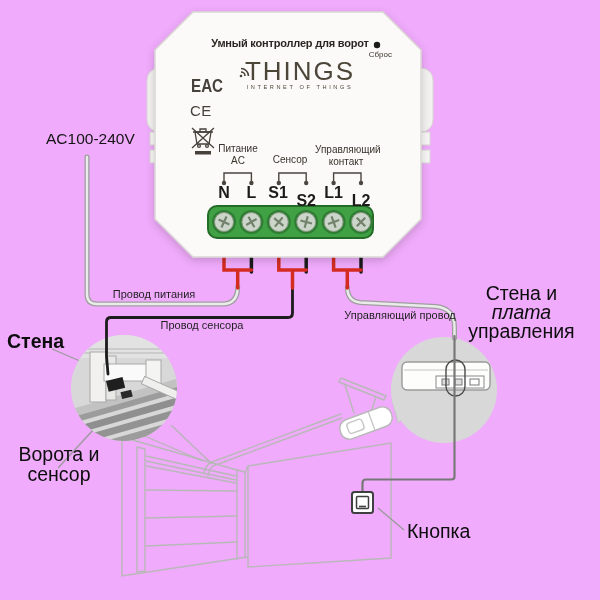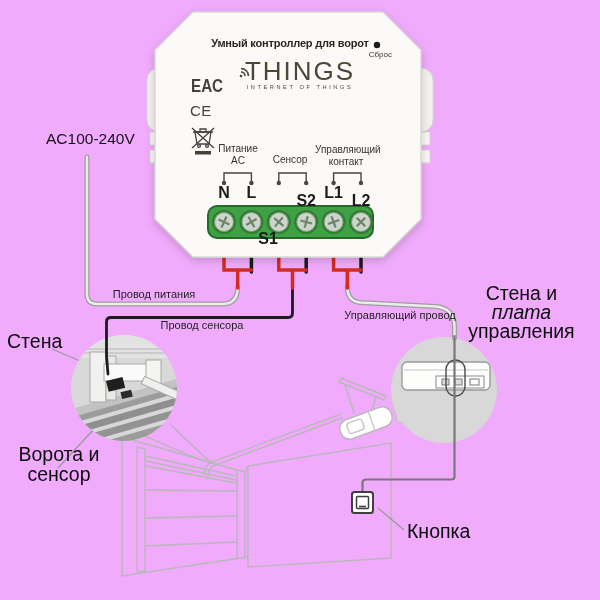--- a/index.html
+++ b/index.html
@@ -238,30 +238,30 @@
 <div class="txt cert-ce">CE</div>
 
 <div class="txt ctr grp" style="left:210px;top:143px;width:56px;">Питание</div>
 <div class="txt ctr grp" style="left:210px;top:155px;width:56px;">AC</div>
 <div class="txt ctr grp" style="left:262px;top:154px;width:56px;">Сенсор</div>
 <div class="txt ctr grp" style="left:315px;top:144px;width:62px;">Управляющий</div>
 <div class="txt ctr grp" style="left:315px;top:156px;width:62px;">контакт</div>
 
 <div class="txt ctr term" style="left:209px;top:184px;width:30px;">N</div>
 <div class="txt ctr term" style="left:236.4px;top:184px;width:30px;">L</div>
-<div class="txt ctr term" style="left:253px;top:184px;width:30px;margin-top:46px;">S1</div>
+<div class="txt ctr term" style="left:263px;top:184px;width:30px;">S1</div>
 <div class="txt ctr term" style="left:291.2px;top:192px;width:30px;">S2</div>
 <div class="txt ctr term" style="left:318.6px;top:184px;width:30px;">L1</div>
 <div class="txt ctr term" style="left:346px;top:192px;width:30px;">L2</div>
 
 <div class="txt ac-lbl">AC100-240V</div>
 <div class="txt ctr wire-lbl" style="left:104px;top:288px;width:100px;">Провод питания</div>
 <div class="txt ctr wire-lbl" style="left:152px;top:319px;width:100px;">Провод сенсора</div>
 <div class="txt ctr wire-lbl" style="left:340px;top:309px;width:120px;">Управляющий провод</div>
-<div class="txt big-lbl" style="left:7px;top:330px;">Стена</div>
+<div class="txt big-lbl" style="left:7px;top:330px;font-weight:bold;">Стена</div>
 <div class="txt ctr big-lbl" style="left:12px;top:443px;width:94px;">Ворота и</div>
 <div class="txt ctr big-lbl" style="left:12px;top:463px;width:94px;">сенсор</div>
 <div class="txt ctr big-lbl" style="left:459px;top:282px;width:125px;">Стена и</div>
 <div class="txt ctr big-lbl" style="left:459px;top:301px;width:125px;font-style:italic;">плата</div>
 <div class="txt big-lbl" style="left:407px;top:520px;">Кнопка</div>
 <div class="txt ctr big-lbl" style="left:459px;top:320px;width:125px;">управления</div>
 
 </div>
 
 </body></html>

